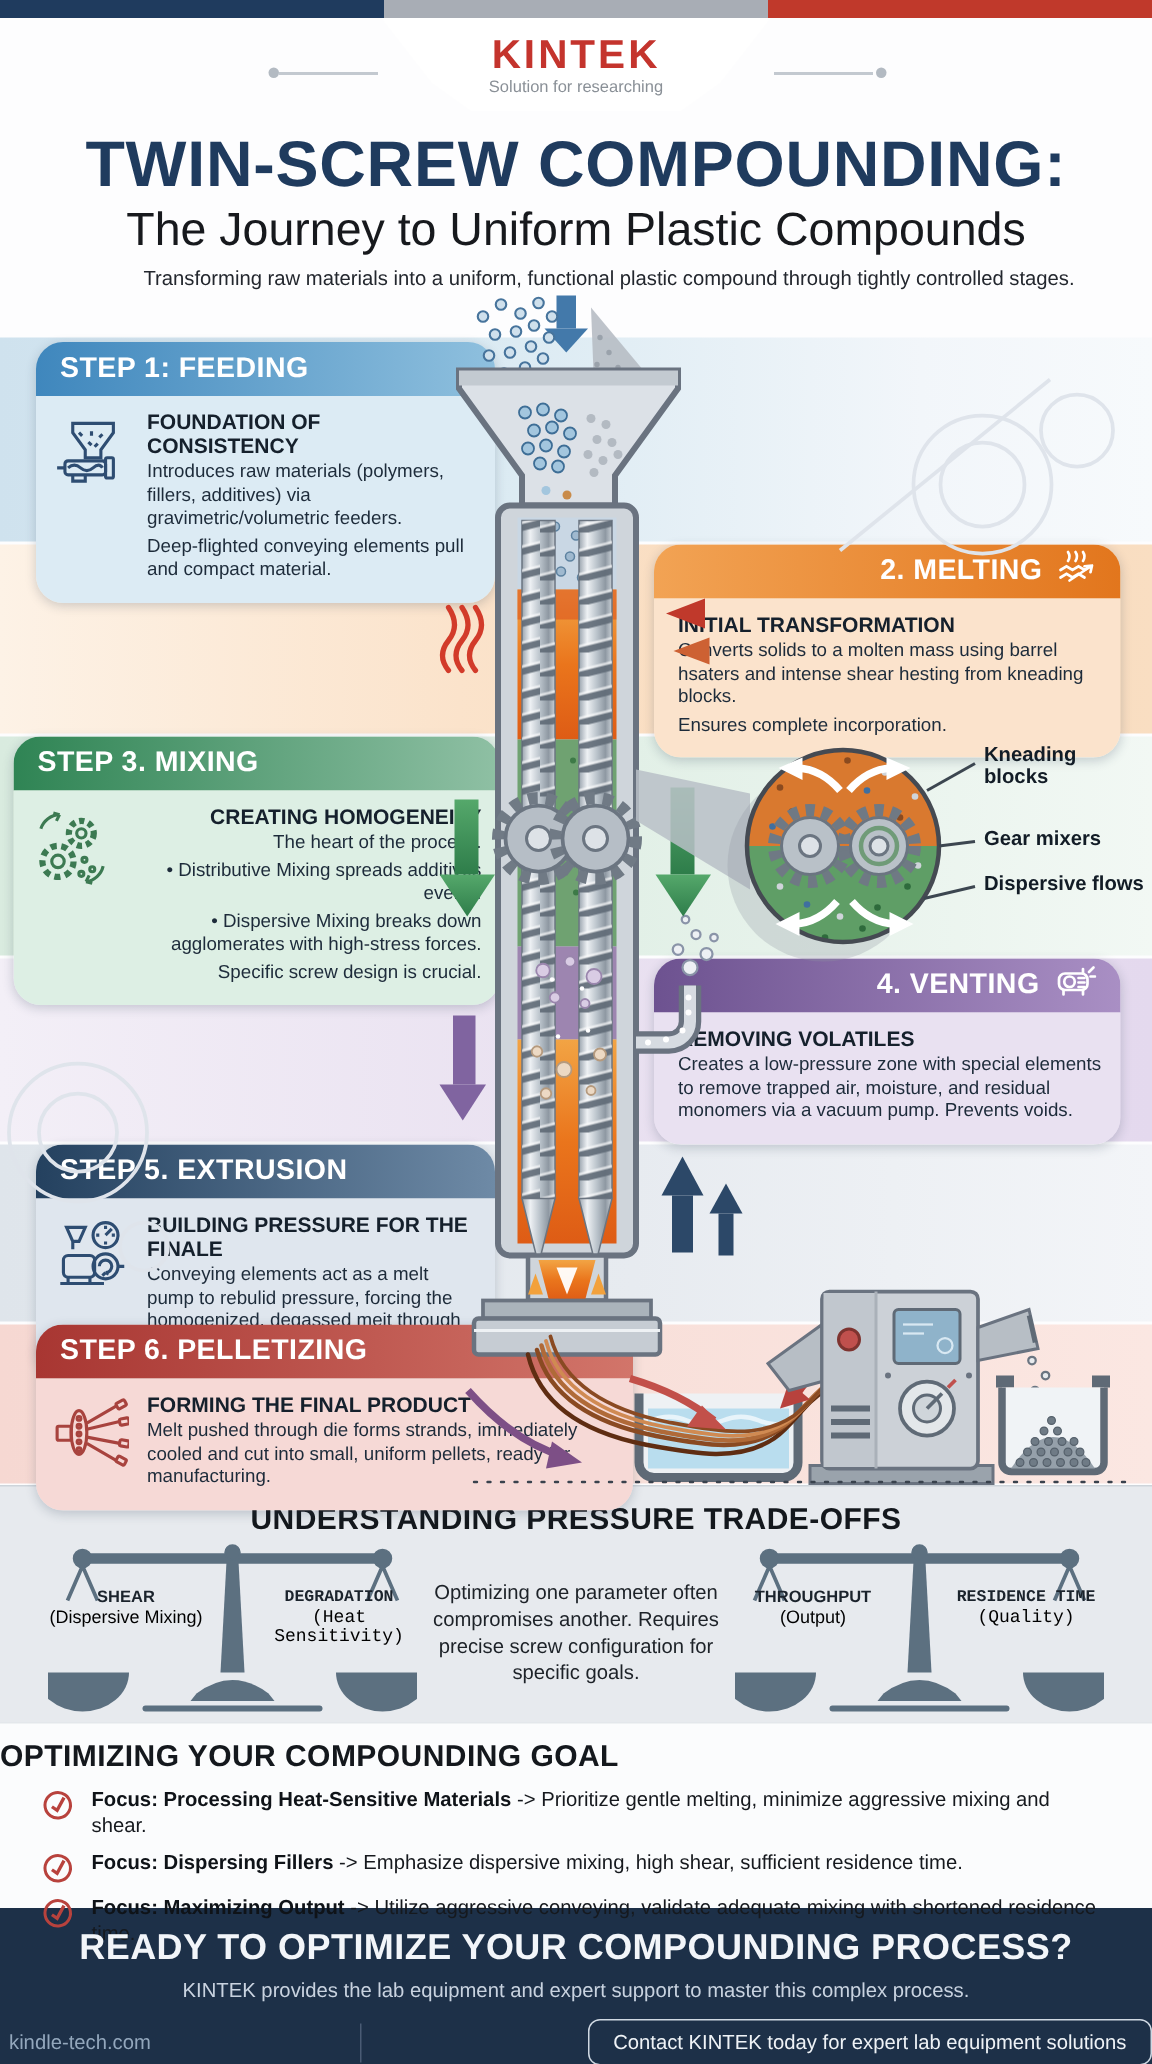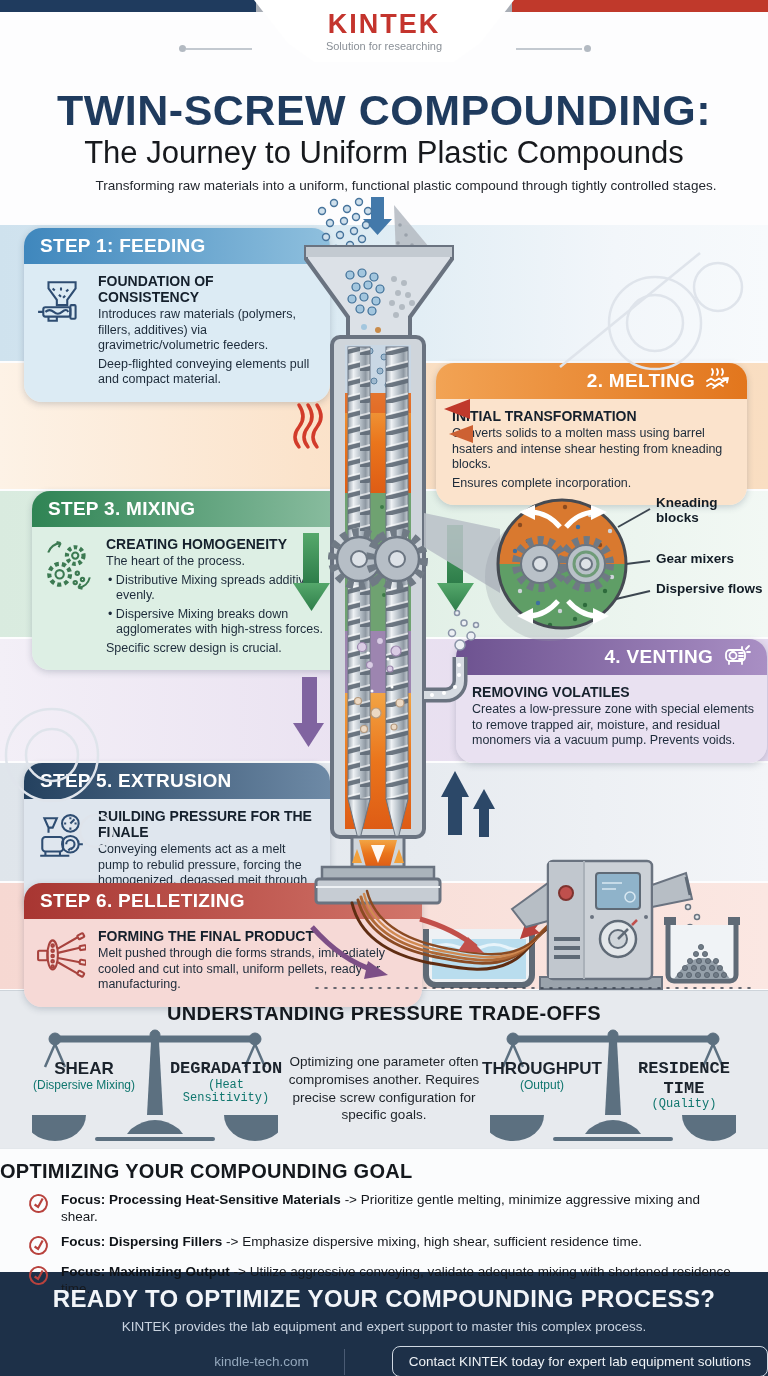--- a/index.html
+++ b/index.html
@@ -4,21 +4,21 @@
 <style>
   html,body{margin:0;padding:0;background:#e9e9e9;}
   .page{width:768px;height:1376px;margin:0 auto;background:#fdfdfe;position:relative;
         font-family:"Liberation Sans","DejaVu Sans",sans-serif;overflow:hidden;}
 
   
   .masthead{height:195px;position:relative;}
   .topbar{height:12px;display:flex;}
   .topbar .seg{flex:1;}
   .seg-navy{background:#1f3b5e;} .seg-gray{background:#a8adb5;} .seg-red{background:#c0392b;}
-  .plate{position:absolute;left:254px;top:0;width:260px;height:62px;background:#fff;
+  .plate{position:absolute;left:254px;top:12px;width:260px;height:62px;background:#fff;
          clip-path:polygon(0 0,100% 0,87% 70%,77% 100%,23% 100%,13% 70%);
          filter:drop-shadow(0 2px 2px rgba(20,30,50,.2));text-align:center;z-index:2;}
   .brand{margin-top:11px;font-size:27px;font-weight:bold;color:#c4342d;letter-spacing:2px;line-height:1;}
   .tagline{font-size:11px;color:#8a9097;margin-top:2px;}
   .hline{position:absolute;top:48px;width:66px;height:2px;background:#c3c9d0;}
   .hline-l{left:186px;} .hline-r{left:516px;}
   .dot{position:absolute;top:45px;width:7px;height:7px;border-radius:50%;background:#b3bac2;}
   .dot-l{left:179px;} .dot-r{left:584px;}
   .titles{padding-top:76px;text-align:center;}
   .title-main{margin:0;font-size:43px;font-weight:bold;color:#1f3b5e;letter-spacing:.5px;line-height:1.05;}
@@ -35,22 +35,22 @@
              color:#fff;font-size:19px;font-weight:bold;letter-spacing:.3px;}
   .head-right{justify-content:flex-end;}
   .card-body{display:flex;gap:10px;padding:9px 12px 11px;}
   .card-icon{flex:none;width:52px;padding-top:4px;}
   .card-text{flex:1;color:#1d2b3a;}
   .card-heading{font-size:14px;font-weight:bold;margin:0 0 2px;color:#15202c;}
   .card-line{font-size:12.5px;line-height:1.24;margin:0 0 3px;}
   .bullet{padding-left:10px;text-indent:-8px;}
   .s1{left:24px;top:33px;width:306px;}
   .s2{left:436px;top:168px;width:311px;}
-  .s3{left:32px;top:296px;width:324px;}
-  .s4{left:456px;top:444px;width:311px;}
+  .s3{left:9px;top:296px;width:324px;text-align:right;}
+  .s4{left:436px;top:444px;width:311px;}
   .s5{left:24px;top:568px;width:306px;}
   .s6{left:24px;top:688px;width:398px;}
   .h1g{background:linear-gradient(90deg,#3f87bd,#8fc0de);}
   .h2g{background:linear-gradient(90deg,#f2a354,#e2761d);}
   .h3g{background:linear-gradient(90deg,#2f8454,#8fc0a4);}
   .h4g{background:linear-gradient(90deg,#6d5290,#a98fc4);}
   .h5g{background:linear-gradient(90deg,#24415f,#6e8aa6);}
   .h6g{background:linear-gradient(90deg,#a83632,#d2756a);}
   .b1{background:#dcebf4;} .b2{background:#fbe3cc;} .b3{background:#ddefe4;}
   .b4{background:#e9e1f1;} .b5{background:#dfe6ee;} .b6{background:#f6d9d6;}
@@ -58,39 +58,39 @@
           font-size:13.5px;color:#121c26;line-height:1.12;}
 
   
   .tradeoffs{height:158px;background:#e7eaee;border-top:1px solid #ced4da;
              text-align:center;padding-top:11px;box-sizing:border-box;}
   .sec-title{margin:0 0 2px;font-size:20px;font-weight:bold;color:#14181d;letter-spacing:.3px;}
   .tr-row{display:flex;justify-content:center;align-items:flex-start;gap:6px;padding:0 4px;}
   .scale{position:relative;width:246px;height:118px;flex:none;}
   .scale svg{position:absolute;left:0;top:0;}
   .pan-label{position:absolute;top:32px;width:120px;line-height:1.15;}
-  .pan-label .term{display:block;font-size:17px;font-weight:bold;color:#1b232c;}
-  .pan-label .sub{display:block;font-size:12px;color:#0f766e;}
+  .pan-label .term{display:block;font-size:11px;font-weight:bold;color:#1b232c;}
+  .pan-label .sub{display:block;font-size:12px;color:#000000;}
   .pl-left{left:-8px;} .pl-right{right:-8px;font-family:Liberation Mono, monospace;}
   .tr-note{width:200px;padding-top:26px;font-size:13.5px;color:#1d2228;line-height:1.32;}
 
   
   .goals{height:124px;background:#fbfcfd;border-top:1px solid #e3e7eb;
          padding-top:11px;box-sizing:border-box;}
   .goal-list{width:712px;margin:9px auto 0;}
   .goal-row{display:flex;align-items:flex-start;gap:12px;margin-bottom:8px;text-align:left;}
   .goal-row svg{flex:none;margin-top:1px;}
   .goal-text{font-size:13.5px;color:#16191e;margin:0;line-height:1.25;}
   .goal-text b{color:#0f1318;}
 
   
   .footer{height:104px;background:#1d3048;text-align:center;padding-top:13px;box-sizing:border-box;}
   .footer-title{margin:0;font-size:24px;font-weight:bold;color:#f2f5f9;letter-spacing:.3px;}
   .footer-sub{margin:6px 0 0;font-size:13.5px;color:#c9d3e0;}
-  .footer-row{margin-top:12px;display:flex;justify-content:flex-end;align-items:center;gap:29px;}
+  .footer-row{margin-top:12px;display:flex;justify-content:space-between;align-items:center;gap:29px;}
   .domain{font-size:13.5px;color:#93a7bc;text-decoration:none;cursor:pointer;background:none;border:none;
           font-family:inherit;}
   .vdiv{width:1px;height:26px;background:#4a5b74;}
   .cta{font-size:13.5px;color:#eef2f6;background:transparent;border:1.5px solid #cfd8e2;
        border-radius:8px;padding:7px 16px;cursor:pointer;font-family:inherit;margin-left:18px;}
 </style>
 </head>
 <body>
 
 <div class="page">

